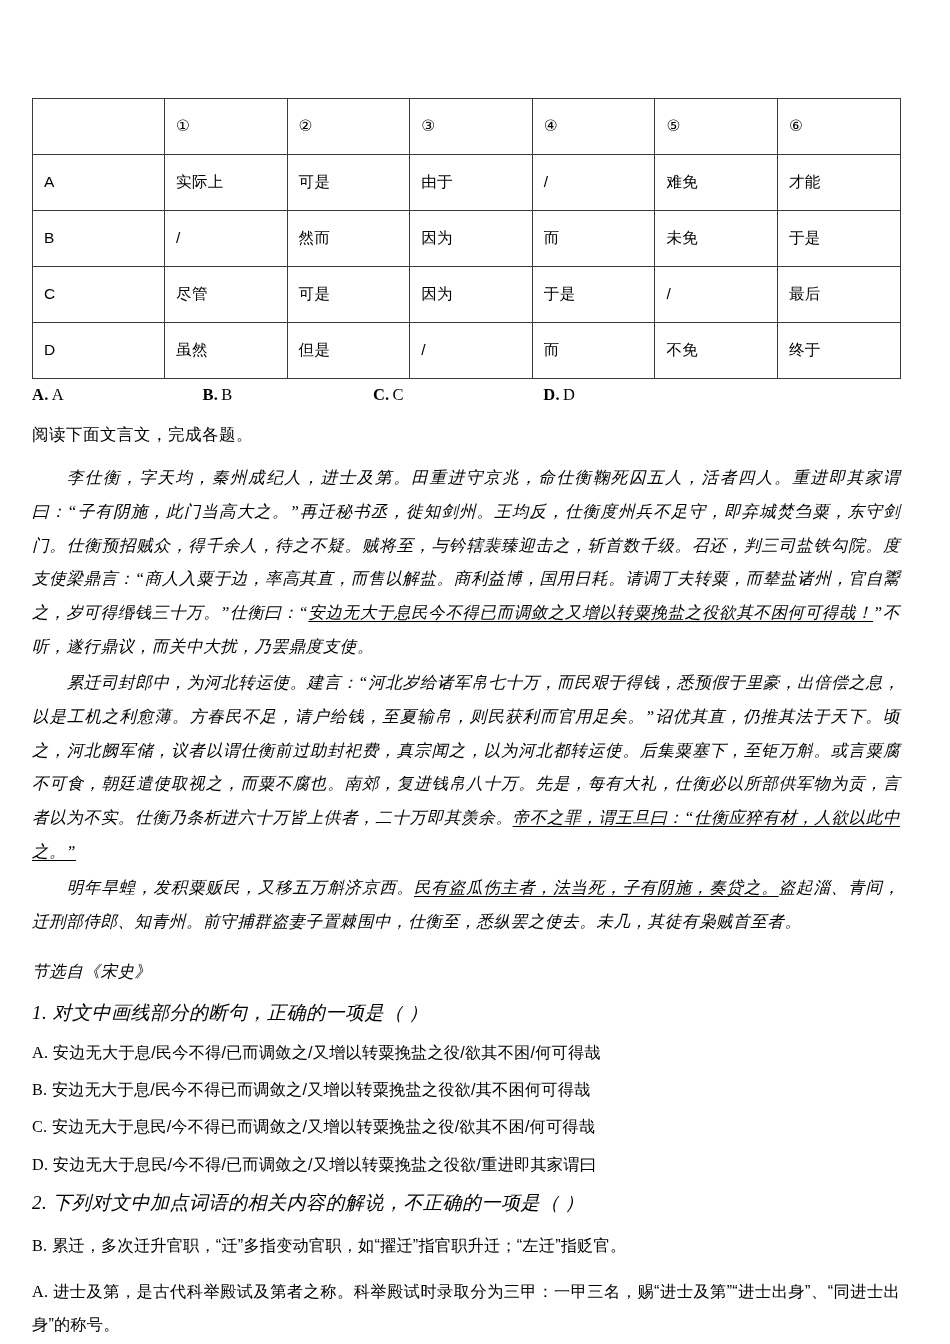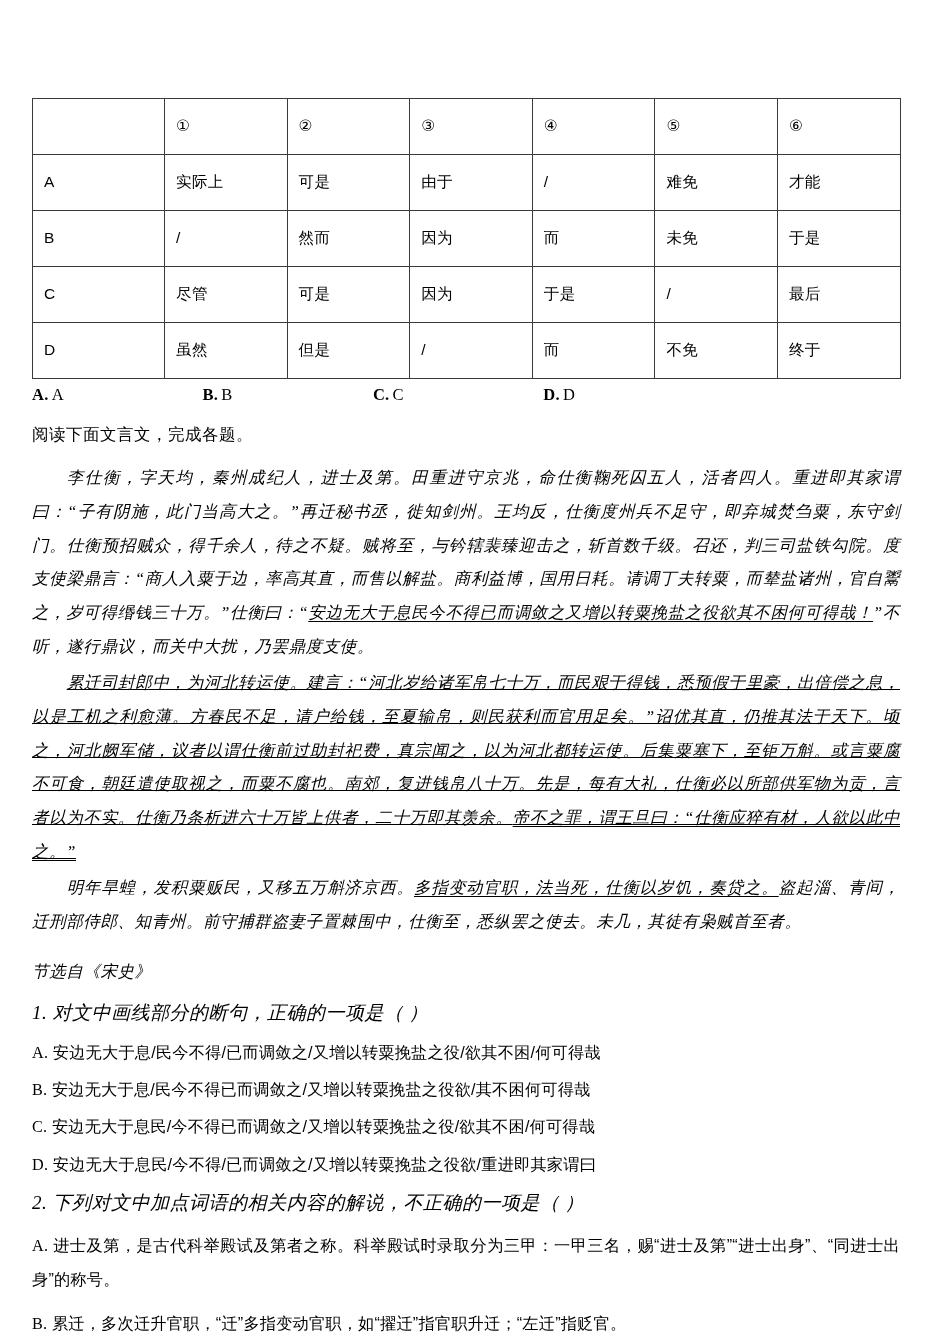--- a/index.html
+++ b/index.html
@@ -77,21 +77,21 @@
     font-family: "Liberation Serif", "DejaVu Serif", serif;
     font-style: italic;
     font-size: 16.5px;
     line-height: 2.05;
     text-align: justify;
     text-justify: inter-character;
     letter-spacing: 0.6px;
   }
   .kai.indent { text-indent: 2.1em; }
   .kai.p1 { margin-top: 15px; }
-  .kai.p2 { margin-top: 2px; text-decoration: underline; }
+  .kai.p2 { margin-top: 2px; }
   .kai.p3 { margin-top: 2px; }
   .kai.src { margin-top: 17px; text-indent: 0; }
   .uline { text-decoration: underline; text-underline-offset: 3px; }
 
   
   .q {
     font-size: 19px;
     font-family: "Liberation Serif", "DejaVu Serif", serif;
     letter-spacing: 0.5px;
     line-height: 1.55;
@@ -188,27 +188,27 @@
     <span class="slot"><span class="lbl">C.</span><span class="val">C</span></span>
     <span class="slot"><span class="lbl">D.</span><span class="val">D</span></span>
   </div>
 
   <div class="sec-sub">阅读下面文言文，完成各题。</div>
 
   <div class="kai indent p1"><span>李仕衡，字天均，秦州成纪人，进士及第。田重进守京兆，命仕衡鞠死囚五人，活者四人。重进即其家谓曰：“子有阴施，此门当高大之。”再迁秘书丞，徙知剑州。王均反，仕衡度州兵不足守，即弃城焚刍粟，东守剑门。仕衡预招贼众，得千余人，待之不疑。贼将至，与钤辖裴臻迎击之，斩首数千级。召还，判三司盐铁勾院。度支使梁鼎言：“商人入粟于边，率高其直，而售以解盐。商利益博，国用日耗。请调丁夫转粟，而辇盐诸州，官自鬻之，岁可得缗钱三十万。”仕衡曰：“</span><span class="uline">安边无大于息民今不得已而调敛之又增以转粟挽盐之役欲其不困何可得哉！</span><span>”不听，遂行鼎议，而关中大扰，乃罢鼎度支使。</span></div>
 
   <div class="kai indent p2"><span>累迁司封郎中，为河北转运使。建言：“河北岁给诸军帛七十万，而民艰于得钱，悉预假于里豪，出倍偿之息，以是工机之利愈薄。方春民不足，请户给钱，至夏输帛，则民获利而官用足矣。”诏优其直，仍推其法于天下。顷之，河北阙军储，议者以谓仕衡前过助封祀费，真宗闻之，以为河北都转运使。后集粟塞下，至钜万斛。或言粟腐不可食，朝廷遣使取视之，而粟不腐也。南郊，复进钱帛八十万。先是，每有大礼，仕衡必以所部供军物为贡，言者以为不实。仕衡乃条析进六十万皆上供者，二十万即其羡余。</span><span class="uline">帝不之罪，谓王旦曰：“仕衡应猝有材，人欲以此中之。”</span></div>
 
-  <div class="kai indent p3"><span>明年旱蝗，发积粟贩民，又移五万斛济京西。</span><span class="uline">多指变动官职，法当死，仕衡以岁饥，奏贷之。</span><span>盗起淄、青间，迁刑部侍郎、知青州。前守捕群盗妻子置棘围中，仕衡至，悉纵罢之使去。未几，其徒有枭贼首至者。</span></div>
+  <div class="kai indent p3"><span>明年旱蝗，发积粟贩民，又移五万斛济京西。</span><span class="uline">民有盗瓜伤主者，法当死，子有阴施，奏贷之。</span><span>盗起淄、青间，迁刑部侍郎、知青州。前守捕群盗妻子置棘围中，仕衡至，悉纵罢之使去。未几，其徒有枭贼首至者。</span></div>
 
   <div class="kai src">节选自《宋史》</div>
 
   <div class="q q-first">1. 对文中画线部分的断句，正确的一项是（      ）</div>
   <div class="qopt"><span class="ol">A.</span>&nbsp;<span>安边无大于息/民今不得/已而调敛之/又增以转粟挽盐之役/欲其不困/何可得哉</span></div>
   <div class="qopt"><span class="ol">B.</span>&nbsp;<span>安边无大于息/民今不得已而调敛之/又增以转粟挽盐之役欲/其不困何可得哉</span></div>
   <div class="qopt"><span class="ol">C.</span>&nbsp;<span>安边无大于息民/今不得已而调敛之/又增以转粟挽盐之役/欲其不困/何可得哉</span></div>
   <div class="qopt"><span class="ol">D.</span>&nbsp;<span>安边无大于息民/今不得/已而调敛之/又增以转粟挽盐之役欲/重进即其家谓曰</span></div>
 
   <div class="q">2. 下列对文中加点词语的相关内容的解说，不正确的一项是（      ）</div>
+  <div class="qopt-wrap"><span class="ol">B.</span>&nbsp;<span>累迁，多次迁升官职，“迁”多指变动官职，如“擢迁”指官职升迁；“左迁”指贬官。</span></div>
   <div class="qopt-wrap"><span class="ol">A.</span>&nbsp;<span>进士及第，是古代科举殿试及第者之称。科举殿试时录取分为三甲：一甲三名，赐“进士及第”“进士出身”、“同进士出身”的称号。</span></div>
-  <div class="qopt-wrap"><span class="ol">B.</span>&nbsp;<span>累迁，多次迁升官职，“迁”多指变动官职，如“擢迁”指官职升迁；“左迁”指贬官。</span></div>
 
 </div>
 
 </body></html>

